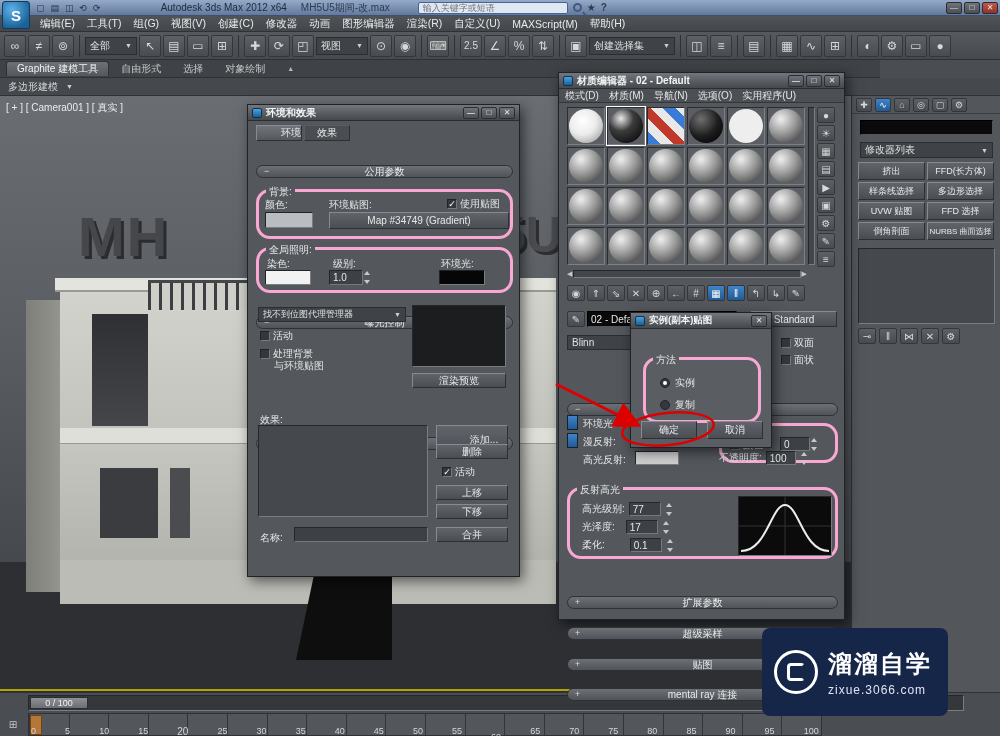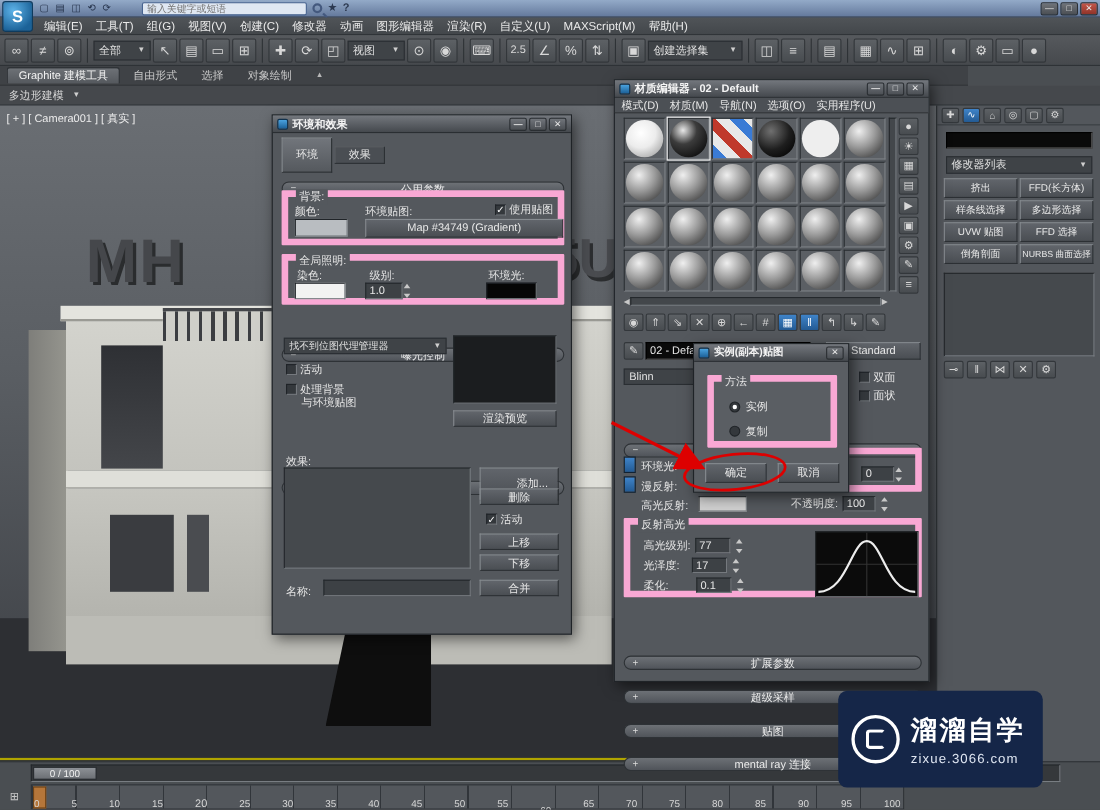--- a/index.html
+++ b/index.html
@@ -17,21 +17,21 @@
   .btn{background:linear-gradient(#61656b,#4a4e53);border:1px solid;border-color:#868b90 #2c3034 #2c3034 #868b90;color:#e8e8e8;font-size:10px;display:flex;align-items:center;justify-content:center;cursor:default;}
   .fld{background:#3d4145;border:1px solid;border-color:#24282c #75797e #75797e #24282c;color:#e8e8e8;display:flex;align-items:center;padding:0 3px;font-size:10px;}
   .inset{background:#43474b;border:1px solid;border-color:#24282c #787d82 #787d82 #24282c;}
   .dlg{background:#54585d;border:1px solid #1f2327;box-shadow:3px 4px 12px rgba(0,0,0,.55);}
   .dtit{height:16px;background:linear-gradient(#73777d,#45494e);display:flex;align-items:center;gap:4px;padding:0 4px;font-size:10px;font-weight:bold;color:#f4f4f4;border-bottom:1px solid #2a2e32;}
   .dico{width:10px;height:10px;background:linear-gradient(#4aa3e0,#1b5f96);border:1px solid #10314d;border-radius:2px;flex:0 0 auto;}
   .wbtn{width:16px;height:12px;font-size:8px;line-height:10px;text-align:center;background:linear-gradient(#70747a,#4b4f54);border:1px solid #2a2e32;color:#e8e8e8;border-radius:2px;flex:0 0 auto;display:flex;align-items:center;justify-content:center;}
   .wbtn.close{background:linear-gradient(#c4574a,#8f3328);}
   .rollout{height:13px;border-radius:8px;background:linear-gradient(#6d7176,#50545a);border:1px solid #2e3236;color:#ececec;font-size:10px;display:flex;align-items:center;justify-content:center;position:relative;}
   .rollout .rg{position:absolute;left:7px;top:0;font-size:9px;color:#dcdcdc;}
-  .group{border:6px solid #f9a8d4;border-radius:1px;position:absolute;}
+  .group{border:3px solid #f9a8d4;border-radius:14px;position:absolute;margin-top:16px;}
   .glabel{position:absolute;top:-7px;left:7px;background:#54585d;padding:0 3px;font-size:10px;color:#e6e6e6;}
   .chk{width:10px;height:10px;background:#34383c;border:1px solid;border-color:#202428 #75797e #75797e #202428;display:inline-flex;align-items:center;justify-content:center;color:#fff;font-size:9px;line-height:1;flex:0 0 auto;}
   .radio{width:10px;height:10px;border-radius:50%;background:#34383c;border:1px solid #202428;display:inline-flex;align-items:center;justify-content:center;flex:0 0 auto;}
   .radio.on::after{content:"";width:4px;height:4px;border-radius:50%;background:#fff;}
   .spin{display:inline-flex;flex-direction:column;width:9px;height:13px;justify-content:space-between;margin-left:1px;flex:0 0 auto;}
   .spin i{display:block;width:0;height:0;border-left:3px solid transparent;border-right:3px solid transparent;}
   .spin .up{border-bottom:4px solid #c8c8c8;}
   .spin .dn{border-top:4px solid #c8c8c8;}
   .swatch{border:1px solid;border-color:#202428 #787d82 #787d82 #202428;}
   .slot{width:38px;height:38px;background:#5b5f64;border:1px solid;border-color:#2a2e32 #7d8186 #7d8186 #2a2e32;position:relative;overflow:hidden;flex:0 0 auto;}
@@ -54,20 +54,24 @@
 <div id="root">
 
   <div class="abs row" style="left:0;top:0;width:1000px;height:16px;background:linear-gradient(#93aac8,#64799c);border-bottom:1px solid #3e506e;">
     <div class="row" style="margin-left:36px;gap:6px;">
       <span style="font-size:9px;color:#24324a;">▢</span>
       <span style="font-size:9px;color:#24324a;">▤</span>
       <span style="font-size:9px;color:#24324a;">◫</span>
       <span style="font-size:9px;color:#24324a;">⟲</span>
       <span style="font-size:9px;color:#24324a;">⟳</span>
     </div>
+    <div class="row" style="margin-left:60px;gap:14px;">
+      <span style="font-size:10px;color:#1d2a3e;">Autodesk 3ds Max 2012 x64</span>
+      <span style="font-size:10px;color:#2c3950;">MH5U5期间-改.max</span>
+    </div>
     <div class="row" style="margin-left:28px;gap:5px;">
       <input class="abs" style="position: static; width: 150px; height: 12px; background: rgb(223, 231, 242); border: 1px solid rgb(71, 99, 143); border-radius: 2px; font-size: 9px; padding: 0px 4px; color: rgb(51, 51, 51);" placeholder="输入关键字或短语">
       <span class="lens"></span>
       <span style="color:#2c3950;font-size:10px;">★</span>
       <span style="color:#2c3950;font-size:10px;font-weight:bold;">?</span>
     </div>
     <div class="row" style="margin-left:auto;margin-right:2px;gap:2px;">
       <div class="wbtn">
           <span>—</span>
         </div>
@@ -671,21 +675,21 @@
           </div>
         <div class="wbtn">
             <span>□</span>
           </div>
         <div class="wbtn">
             <span>✕</span>
           </div>
       </div>
     </div>
     <div class="abs row" style="left:8px;top:20px;gap:2px;">
-      <div class="btn" style="width:46px;height:32px;background:linear-gradient(#71757b,#55595e);">
+      <div class="btn" style="width:46px;height:16px;background:linear-gradient(#71757b,#55595e);justify-content:flex-end;">
           <span>环境</span>
         </div>
       <div class="btn" style="width:46px;height:16px;background:#4a4e53;border-color:#5a5e63 #2c3034 #2c3034 #5a5e63;">
           <span>效果</span>
         </div>
     </div>
     <div class="abs rollout" style="left:8px;top:44px;width:257px;">
         <span class="rg">−</span>
         <span>公用参数</span>
       </div>

